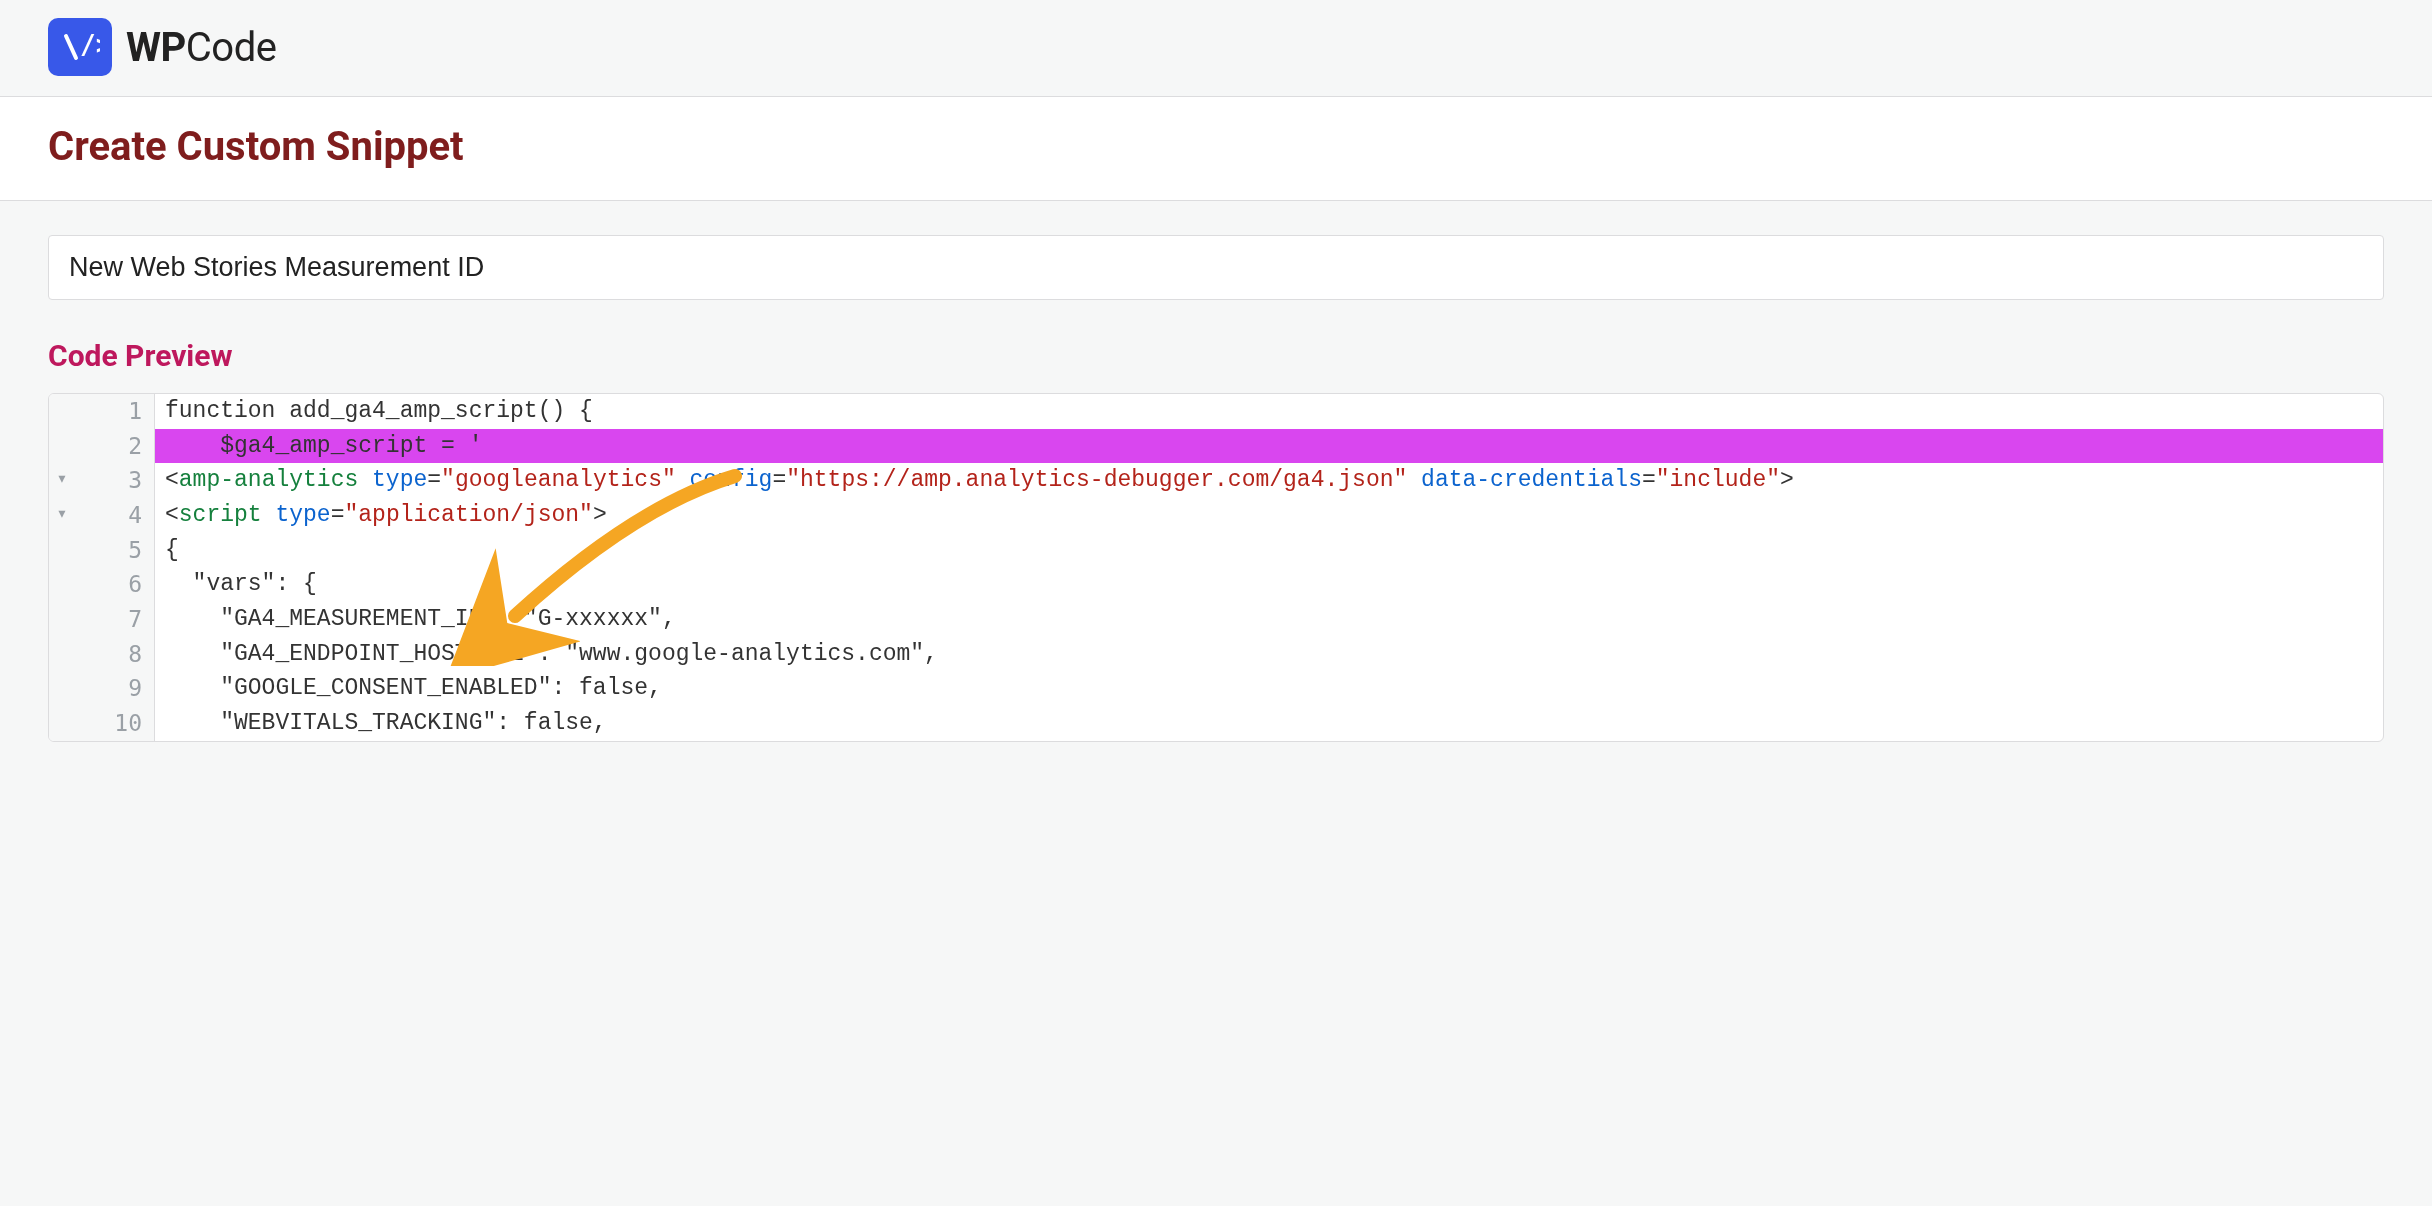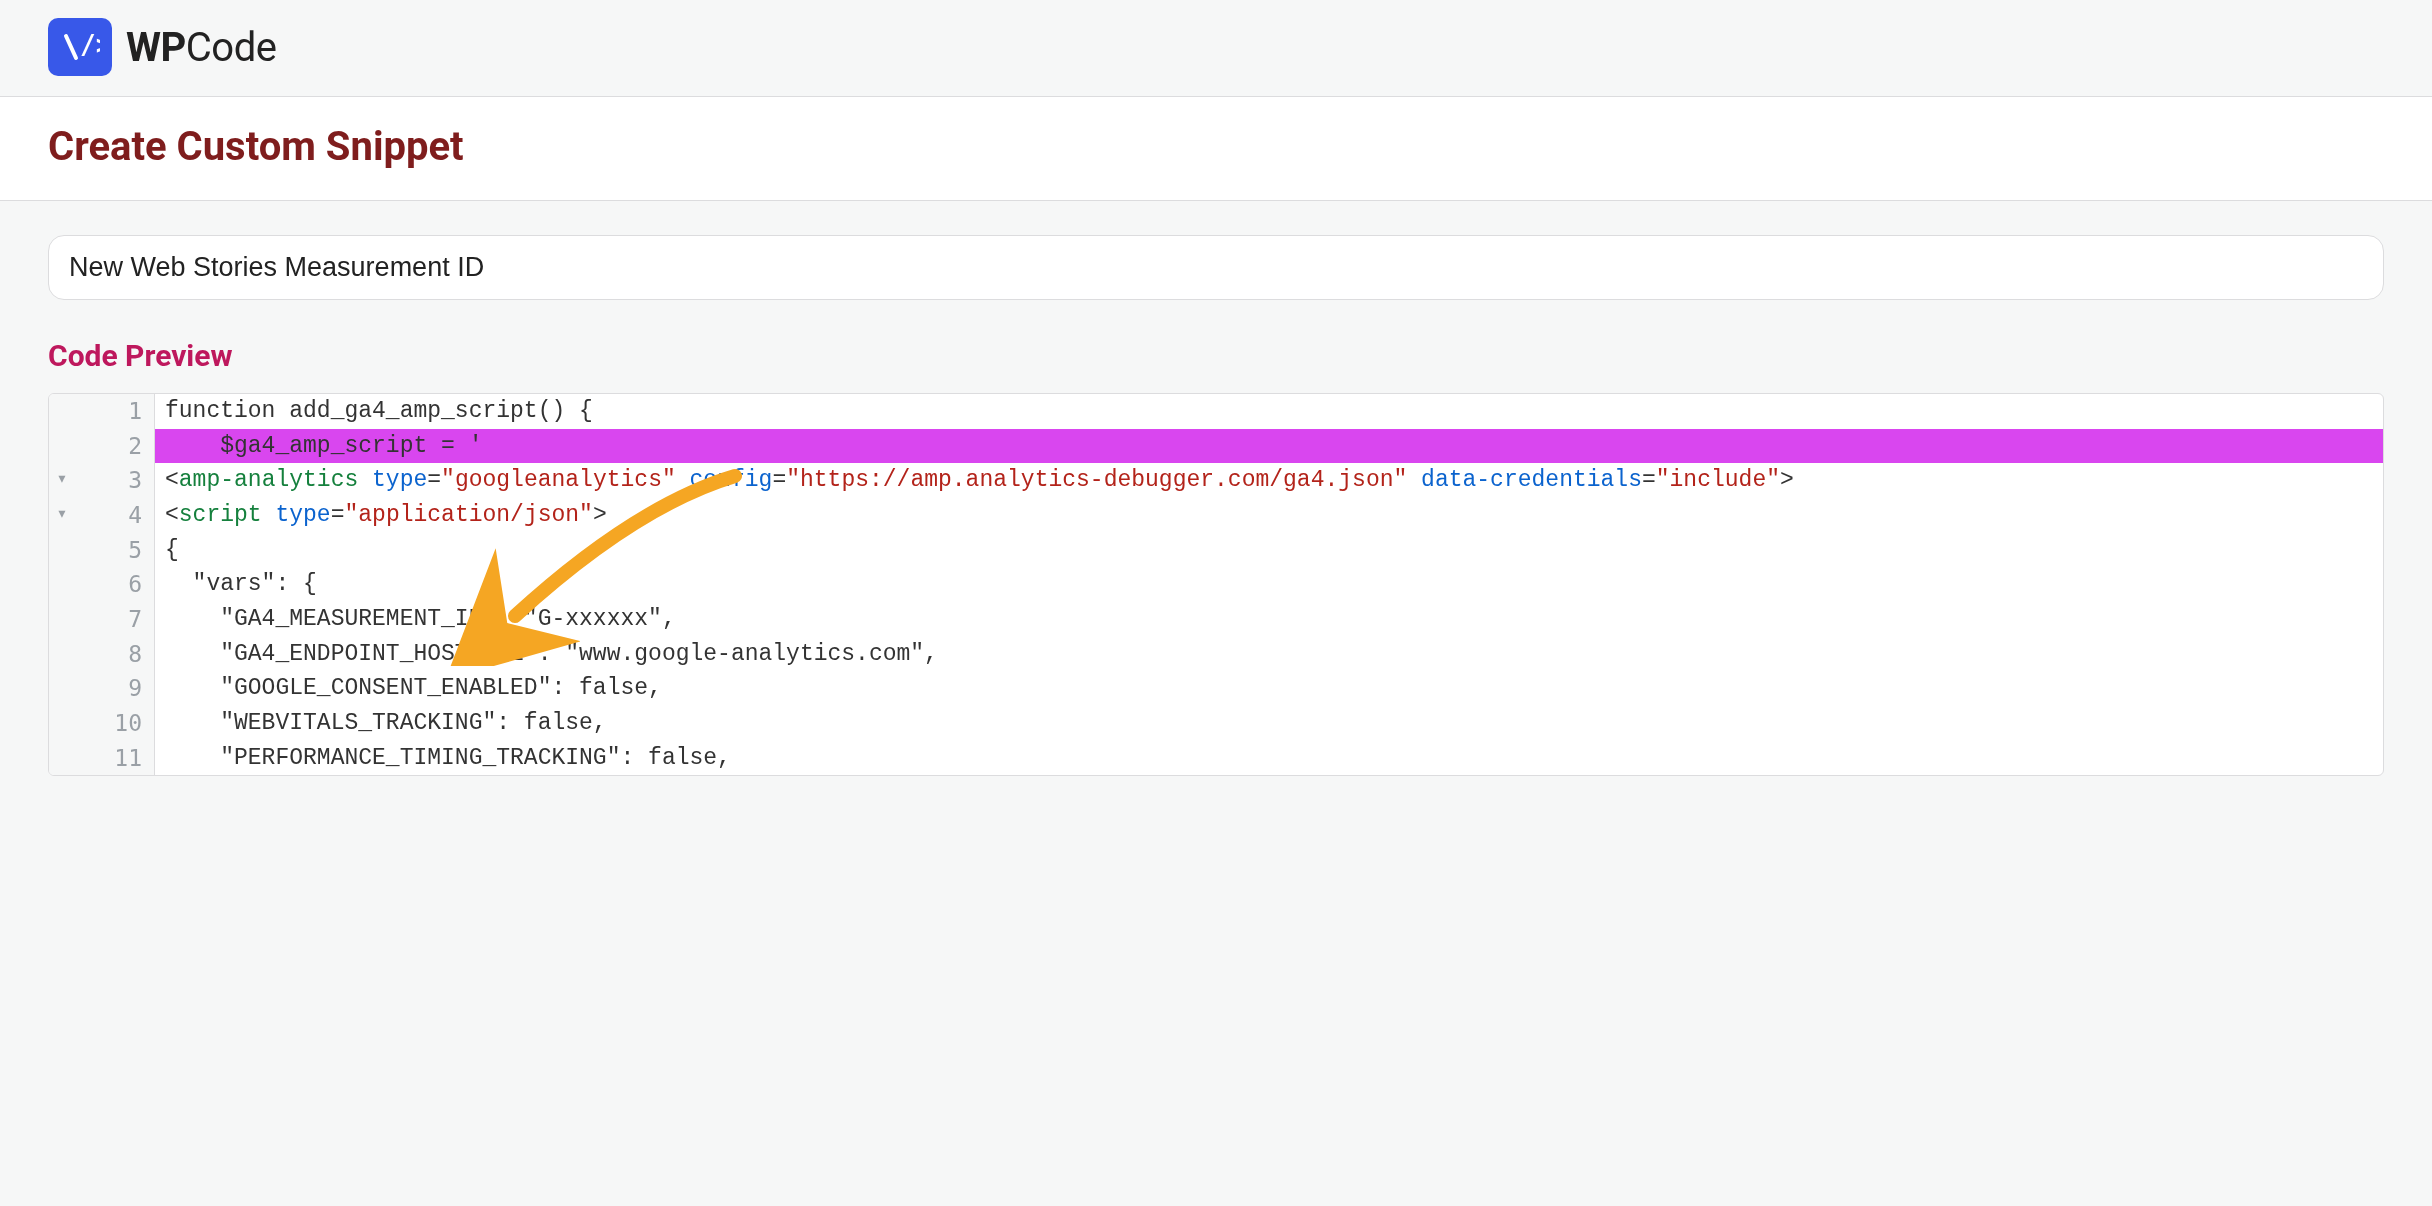--- a/index.html
+++ b/index.html
@@ -57,21 +57,21 @@
     position: relative;
   }
 
   .title-input {
     width: 100%;
     max-width: 2336px;
     display: block;
     font-size: 27px;
     padding: 16px 20px;
     border: 1px solid #dcdcde;
-    border-radius: 16px;
+    border-radius: 4px;
     background: #fff;
     color: #222;
     outline: none;
   }
   .title-input::placeholder { color: #8c8f94; }
 
   .section-heading {
     font-size: 30px;
     font-weight: 700;
     color: #be185d;
@@ -227,20 +227,15 @@
       <div class="code-row">
         <div class="fold-col"></div>
         <div class="ln-col">9</div>
         <div class="code-col"><span class="c-keyword">    "GOOGLE_CONSENT_ENABLED": false,</span></div>
       </div>
       <div class="code-row">
         <div class="fold-col"></div>
         <div class="ln-col">10</div>
         <div class="code-col"><span class="c-keyword">    "WEBVITALS_TRACKING": false,</span></div>
       </div>
-      <div class="code-row">
-        <div class="fold-col"></div>
-        <div class="ln-col">11</div>
-        <div class="code-col"><span class="c-keyword">    "PERFORMANCE_TIMING_TRACKING": false,</span></div>
-      </div>
     </div>
 
 </div>
 
 </body></html>

